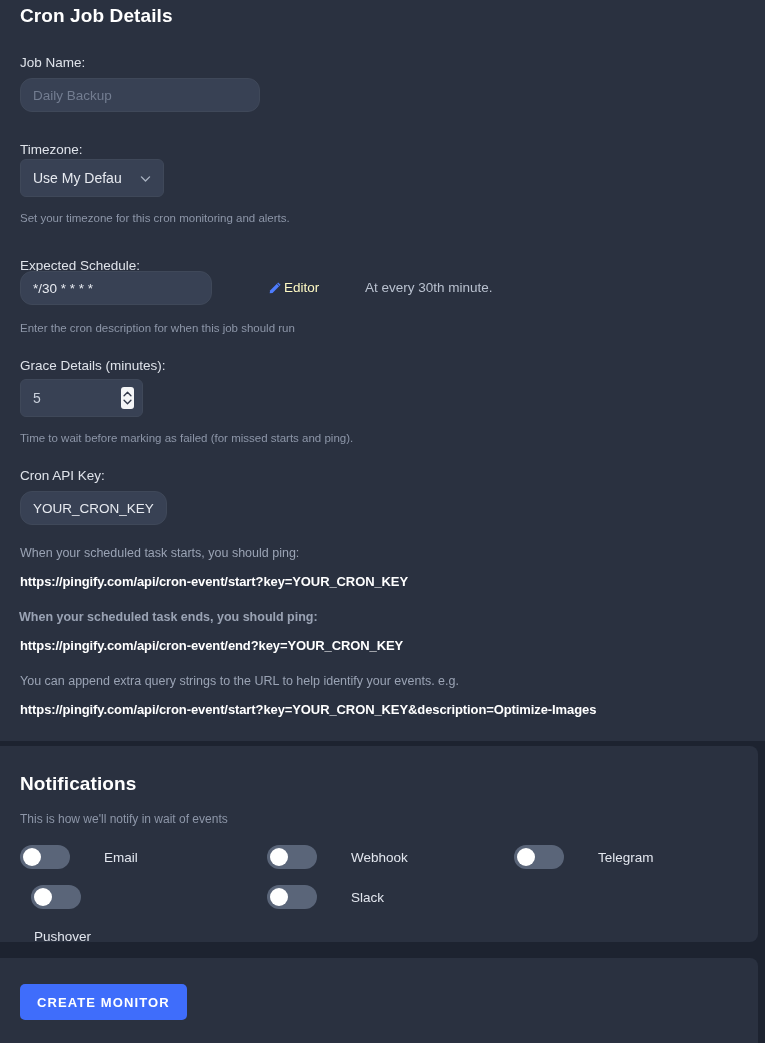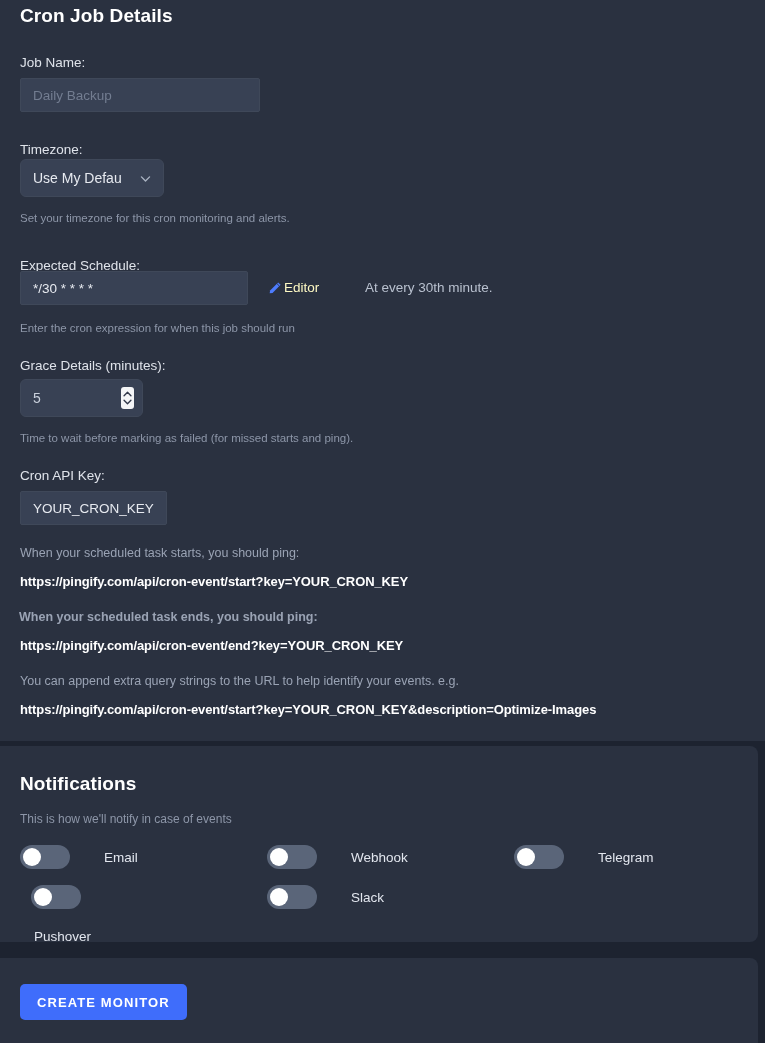--- a/index.html
+++ b/index.html
@@ -78,35 +78,35 @@
     color: #ffffff;
     margin: 0;
     letter-spacing: -0.1px;
   }
 
   
   .input {
     background: #39415280;
     background-color: #384154;
     border: 1px solid #3f4859;
-    border-radius: 2px;
+    border-radius: 12px;
     height: 34px;
     box-sizing: border-box;
     color: #e7eaf0;
     font-size: 13.5px;
     font-family: "Liberation Sans", sans-serif;
     padding: 0 12px;
     outline: none;
     display: flex;
     align-items: center;
   }
   .input.placeholder { color: #737d91; }
 
   #job-name-input { width: 240px; }
-  #schedule-input { width: 228px; }
+  #schedule-input { width: 192px; }
   #api-key-input  { width: 147px; }
 
   .select-wrap {
     position: relative;
     width: 144px;
     height: 38px;
   }
   .select-box {
     width: 144px;
     height: 38px;
@@ -261,21 +261,21 @@
       <a class="editor-link" href="#" style="position:absolute;left:282px;top:294px;">
         <svg width="14" height="14" viewBox="0 0 16 16">
           <path d="M11.6 1.6 L14.4 4.4 L5.2 13.6 L1.9 14.1 L2.4 10.8 Z" fill="#4d7cfe"></path>
           <path d="M10.2 3.0 L13.0 5.8" stroke="#2a3140" stroke-width="1" fill="none"></path>
         </svg>
         <span>Editor</span>
       </a>
 
       <span class="cron-desc" style="position:absolute;left:379px;top:294px;">At every 30th minute.</span>
 
-      <p class="helper" style="position:absolute;left:34px;top:330px;">Enter the cron expression for when this job should run</p>
+      <p class="helper" style="position:absolute;left:34px;top:330px;">Enter the cron description for when this job should run</p>
 
       <label class="field-label" style="position:absolute;left:34px;top:372px;">Grace Details (minutes):</label>
       <div class="number-wrap" style="position:absolute;left:34px;top:393px;">
         <div class="number-box">5</div>
         <div class="stepper">
           <svg width="9" height="6" viewBox="0 0 10 7">
             <path d="M1 5.5 L5 1.5 L9 5.5" fill="none" stroke="#31384a" stroke-width="1.6" stroke-linecap="round" stroke-linejoin="round"></path>
           </svg>
           <svg width="9" height="6" viewBox="0 0 10 7">
             <path d="M1 1.5 L5 5.5 L9 1.5" fill="none" stroke="#31384a" stroke-width="1.6" stroke-linecap="round" stroke-linejoin="round"></path>
@@ -294,21 +294,21 @@
       <p class="url" style="position:absolute;left:34px;top:652px;">https://pingify.com/api/cron-event/end?key=YOUR_CRON_KEY</p>
 
       <p class="subtle" style="position:absolute;left:34px;top:688px;">You can append extra query strings to the URL to help identify your events. e.g.</p>
       <p class="url" style="position:absolute;left:34px;top:716px;">https://pingify.com/api/cron-event/start?key=YOUR_CRON_KEY&amp;description=Optimize-Images</p>
 
     </div>
   </div>
 
   <div class="card" id="card-notifications">
     <h2 class="section-title" style="position:absolute;left:34px;top:27px;">Notifications</h2>
-    <p class="helper" style="position:absolute;left:34px;top:60px;font-size:12px;">This is how we'll notify in case of events</p>
+    <p class="helper" style="position:absolute;left:34px;top:60px;font-size:12px;">This is how we'll notify in wait of events</p>
 
     <div class="toggle-row" style="position:absolute;left:34px;top:99px;">
       <div class="toggle">
           <div class="knob"></div>
         </div>
       <span class="toggle-label">Email</span>
     </div>
 
     <div class="toggle-row" style="position:absolute;left:281px;top:99px;">
       <div class="toggle">

